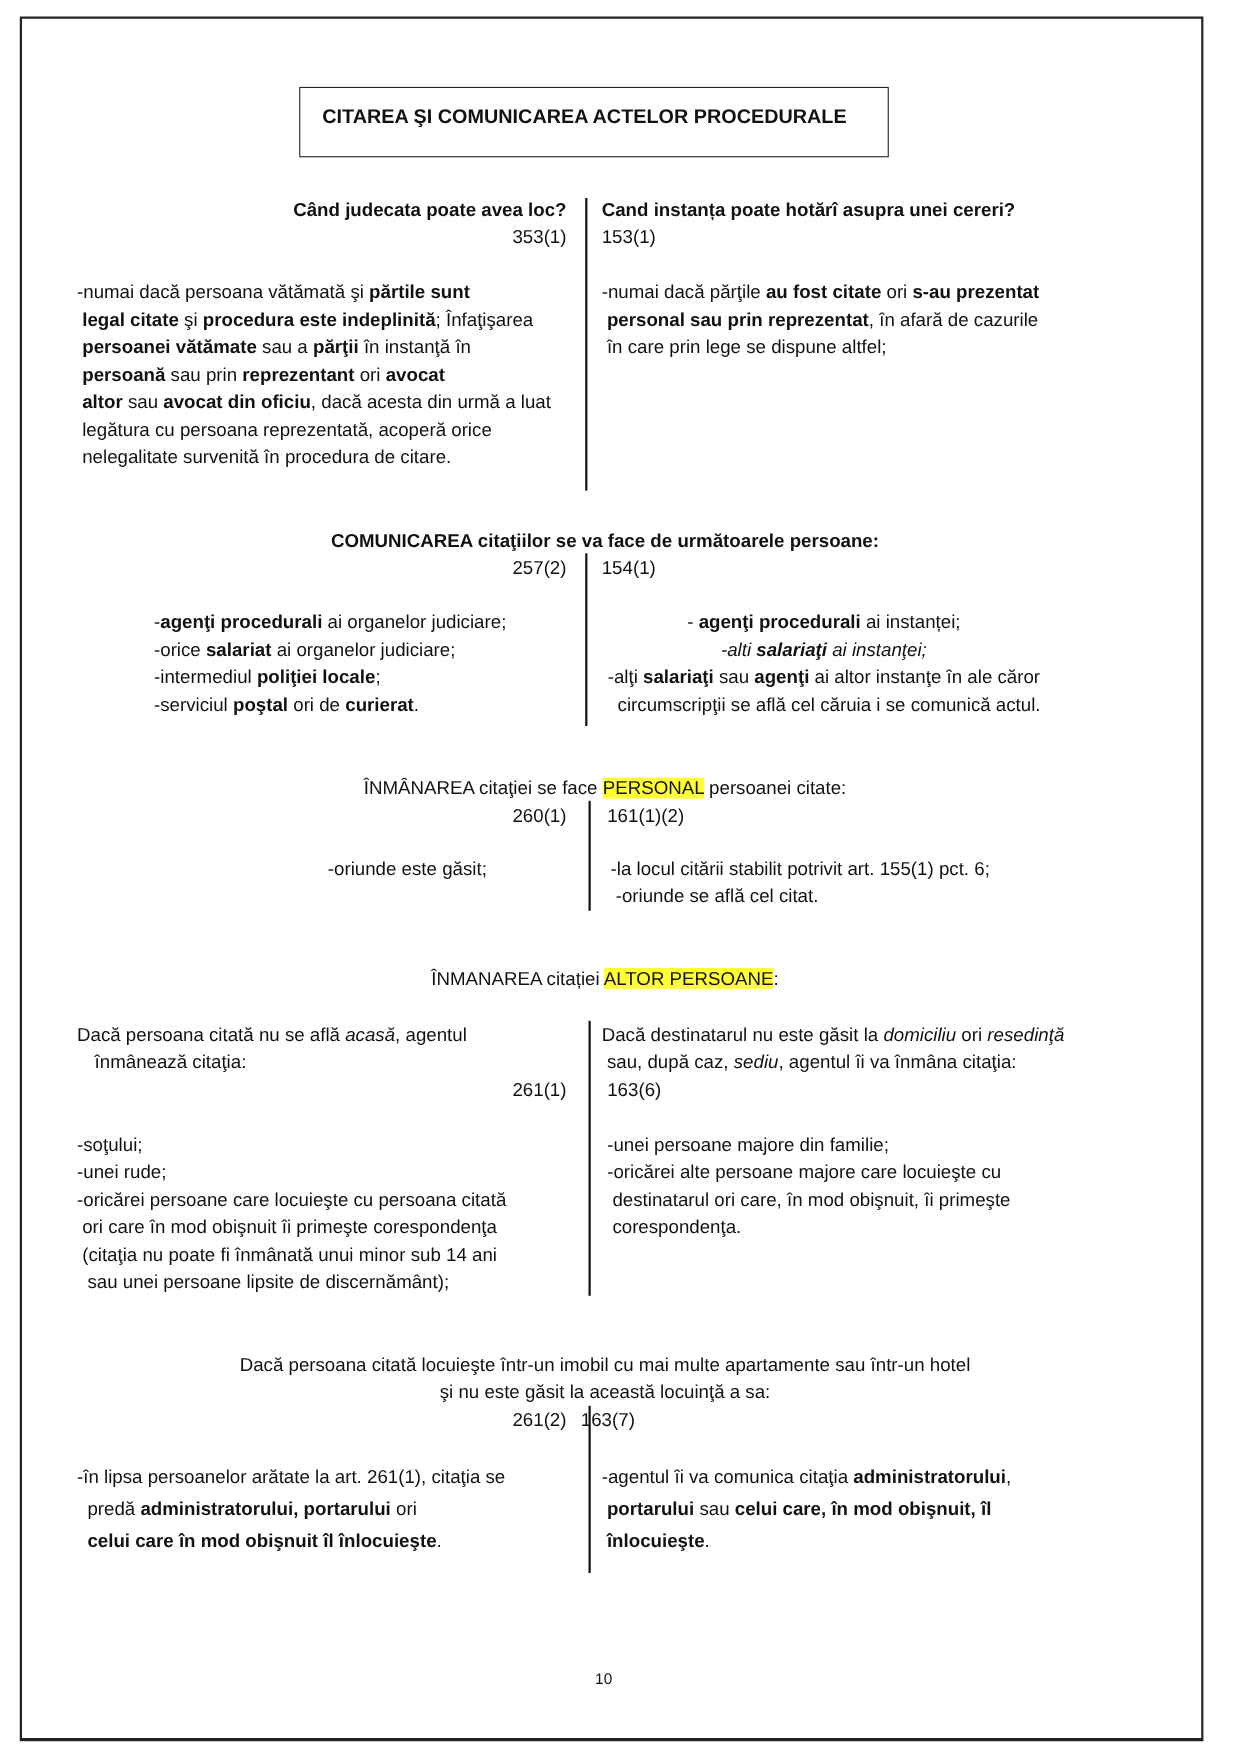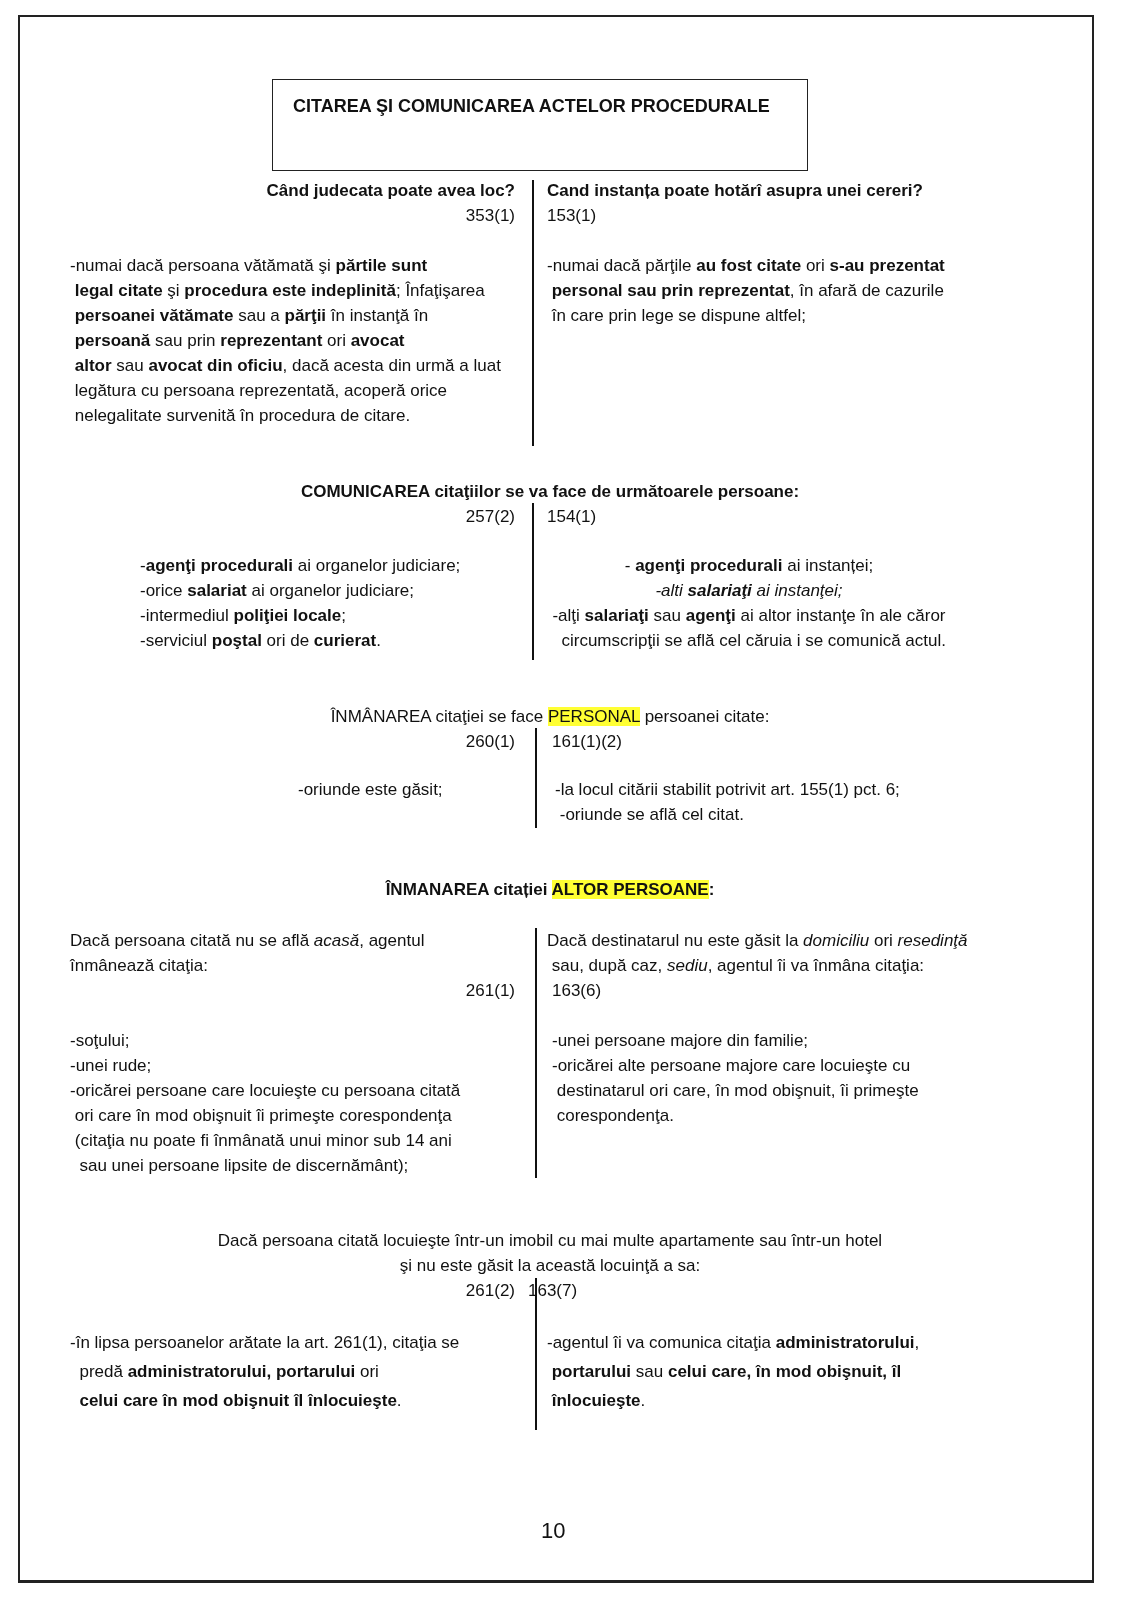--- a/index.html
+++ b/index.html
@@ -1,26 +1,26 @@
 <!DOCTYPE html>
 <html><head>
 <meta charset="utf-8">
 <style>
   html, body { margin: 0; padding: 0; background: #ffffff; }
   body { width: 1132px; height: 1600px; position: relative; font-family: "Liberation Sans", sans-serif; color: #111; }
   .frame { position: absolute; left: 18px; top: 15px; width: 1076px; height: 1568px; border: 2px solid #222; border-bottom-width: 3px; border-right-width: 2px; box-sizing: border-box; }
   .abs { position: absolute; font-size: 17px; line-height: 25px; white-space: nowrap; }
-  .title-box { position: absolute; left: 272px; top: 79px; width: 536px; height: 92px; border: 1.5px solid #222; box-sizing: border-box; }
+  .title-box { position: absolute; left: 272px; top: 79px; width: 536px; height: 64px; border: 1.5px solid #222; box-sizing: border-box; }
   .title-text { position: absolute; left: 20px; top: 16px; font-size: 18px; font-weight: bold; white-space: nowrap; }
   .vline { position: absolute; width: 2px; background: #111; }
   .r { text-align: right; }
   .c { text-align: center; }
   b { font-weight: bold; }
   .hl { background: #ffff33; }
-  .pageno { position: absolute; left: 541px; top: 1518px; font-size: 22px; }
+  .pageno { position: absolute; left: 541px; top: 1518px; font-size: 14px; }
 </style>
 </head>
 <body>
 
 <div class="frame"></div>
 
 <div class="title-box">
   <div class="title-text">CITAREA ŞI COMUNICAREA ACTELOR PROCEDURALE</div>
 </div>
 
@@ -66,25 +66,25 @@
 <div class="abs" style="left:552px; top:729px;">161(1)(2)</div>
 <div class="vline" style="left:535px; top:728px; height:100px;"></div>
 <div class="abs" style="left:298px; top:777px;">
     <div style="white-space: pre;"><span>-oriunde este găsit;</span></div>
   </div>
 <div class="abs" style="left:555px; top:777px;">
     <div style="white-space: pre;"><span>-la locul citării stabilit potrivit art. 155(1) pct. 6;</span></div>
     <div style="white-space: pre;"><span> -oriunde se află cel citat.</span></div>
   </div>
 
-<div class="abs c" style="left:0; width:1100px; top:877px; font-weight:bold;"><span>ÎNMANAREA citației </span><span class="hl">ALTOR PERSOANE</span><span>:</span></div>
+<div class="abs c" style="left:0; width:1100px; top:877px; font-weight:normal;"><span>ÎNMANAREA citației </span><span class="hl">ALTOR PERSOANE</span><span>:</span></div>
 <div class="vline" style="left:535px; top:928px; height:250px;"></div>
 <div class="abs" style="left:70px; top:928px;">
     <div style="white-space: pre;"><span>Dacă persoana citată nu se află </span><i>acasă</i><span>, agentul</span></div>
-    <div style="white-space: pre;"><span>înmânează citaţia:</span></div>
+    <div style="white-space: pre; margin-left: 16px;"><span>înmânează citaţia:</span></div>
   </div>
 <div class="abs r" style="right:617px; top:978px;">261(1)</div>
 <div class="abs" style="left:547px; top:928px;">
     <div style="white-space: pre;"><span>Dacă destinatarul nu este găsit la </span><i>domiciliu</i><span> ori </span><i>resedinţă</i></div>
     <div style="white-space: pre;"><span> sau, după caz, </span><i>sediu</i><span>, agentul îi va înmâna citaţia:</span></div>
   </div>
 <div class="abs" style="left:552px; top:978px;">163(6)</div>
 <div class="abs" style="left:70px; top:1028px;">
     <div style="white-space: pre;"><span>-soţului;</span></div>
     <div style="white-space: pre;"><span>-unei rude;</span></div>

